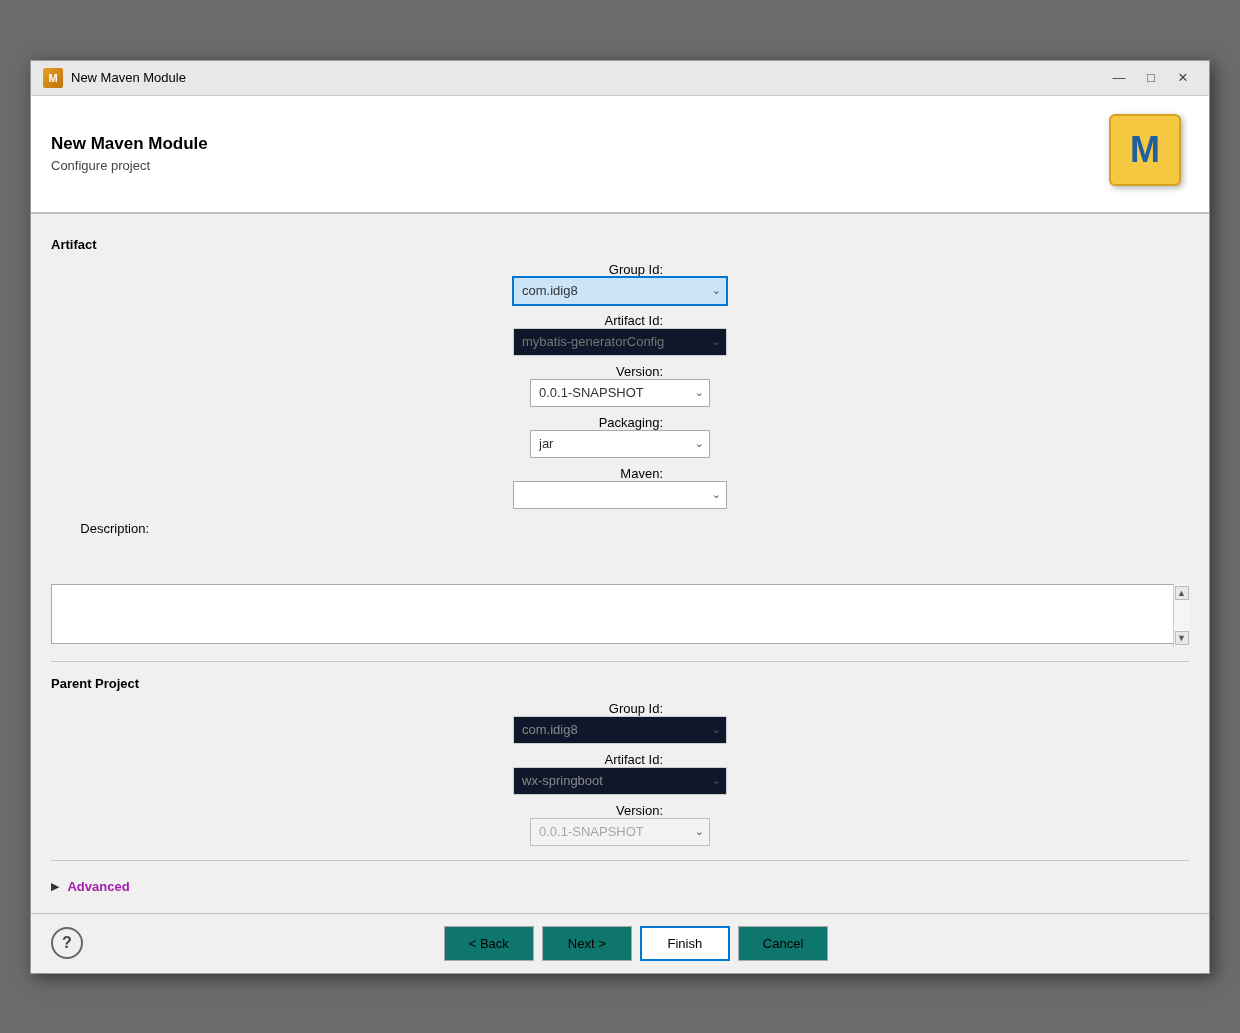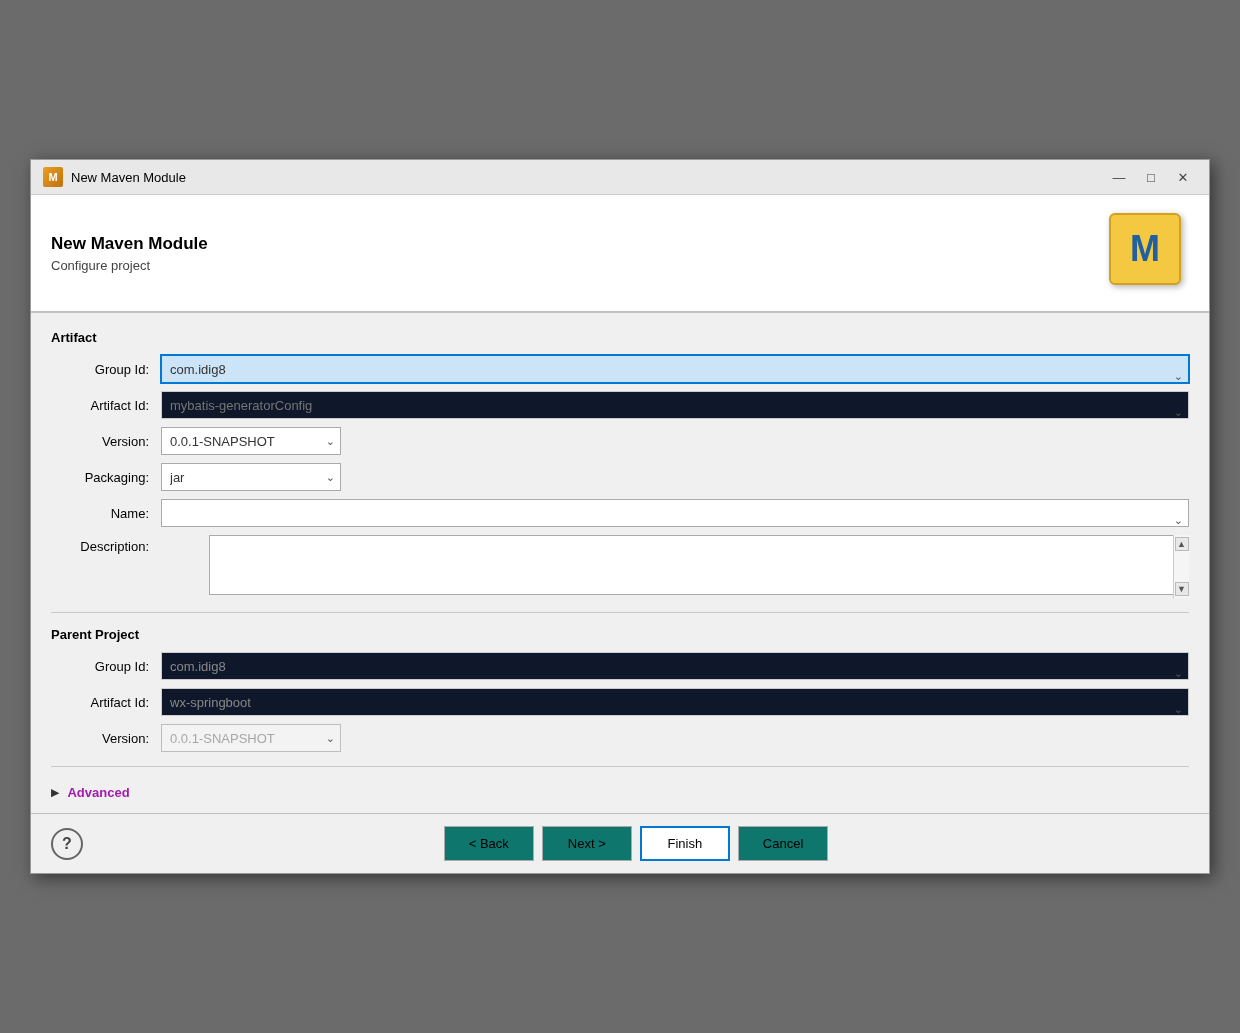--- a/index.html
+++ b/index.html
@@ -95,35 +95,36 @@
       display: flex;
       align-items: center;
       justify-content: center;
       font-size: 36px;
       font-weight: bold;
       color: #2060a0;
       box-shadow: 2px 2px 6px rgba(0,0,0,0.3);
       border: 2px solid #d4a020;
     }
     .content {
-      padding: 9px 20px;
+      padding: 15px 20px;
       flex: 1;
       overflow-y: auto;
     }
     .section-header {
       font-size: 13px;
       font-weight: bold;
       color: #000;
       margin-bottom: 10px;
       margin-top: 8px;
     }
     .form-row {
       display: flex;
       align-items: center;
       margin-bottom: 8px;
+      flex-direction: column;
     }
     .form-label {
       width: 110px;
       font-size: 13px;
       color: #000;
       text-align: right;
       padding-right: 12px;
       flex-shrink: 0;
     }
     .form-control-wrap {
@@ -149,21 +150,20 @@
       color: #888;
       border-color: #ccc;
     }
     .select-wrap {
       position: relative;
       display: inline-flex;
       align-items: center;
     }
     .select-wrap.full-width {
       width: 100%;
-      align-items: flex-end;
     }
     .form-select {
       height: 28px;
       padding: 3px 28px 3px 8px;
       border: 1px solid #aaa;
       background: #fff;
       font-size: 13px;
       color: #333;
       appearance: none;
       cursor: pointer;
@@ -365,21 +365,21 @@
             <option>war</option>
             <option>pom</option>
             <option>ear</option>
           </select>
           <span class="select-arrow">⌄</span>
         </div>
       </div>
     </div>
 
     <div class="form-row">
-      <label class="form-label">Name:</label>
+      <label class="form-label">Maven:</label>
       <div class="form-control-wrap">
         <div class="select-wrap full-width">
           <input type="text" class="form-input" style="padding-right: 28px;">
           <span class="select-arrow">⌄</span>
         </div>
       </div>
     </div>
 
     <div class="form-row" style="align-items:flex-start;gap:48px;">
       <label class="form-label" style="margin-top:4px;">Description:</label>

